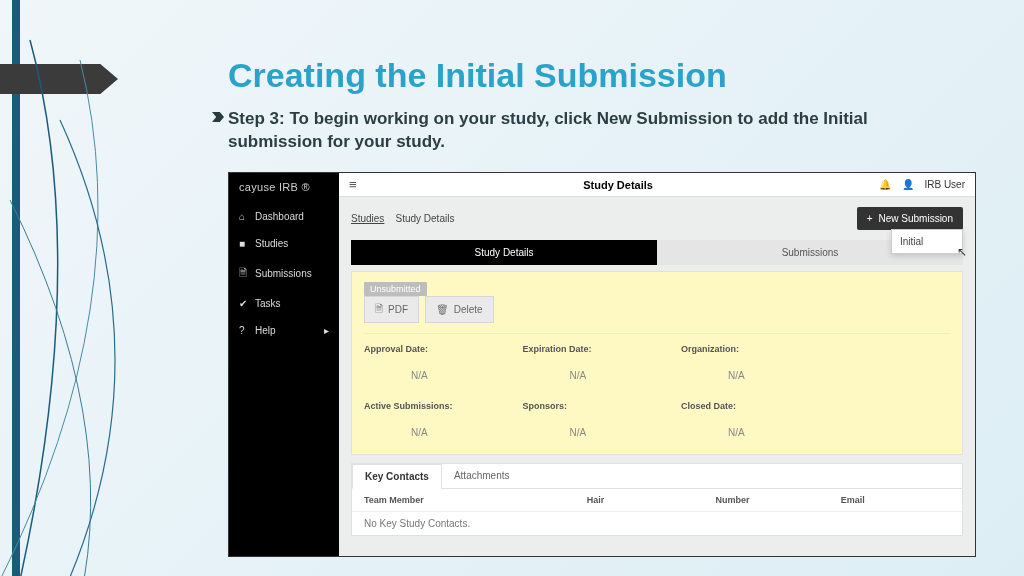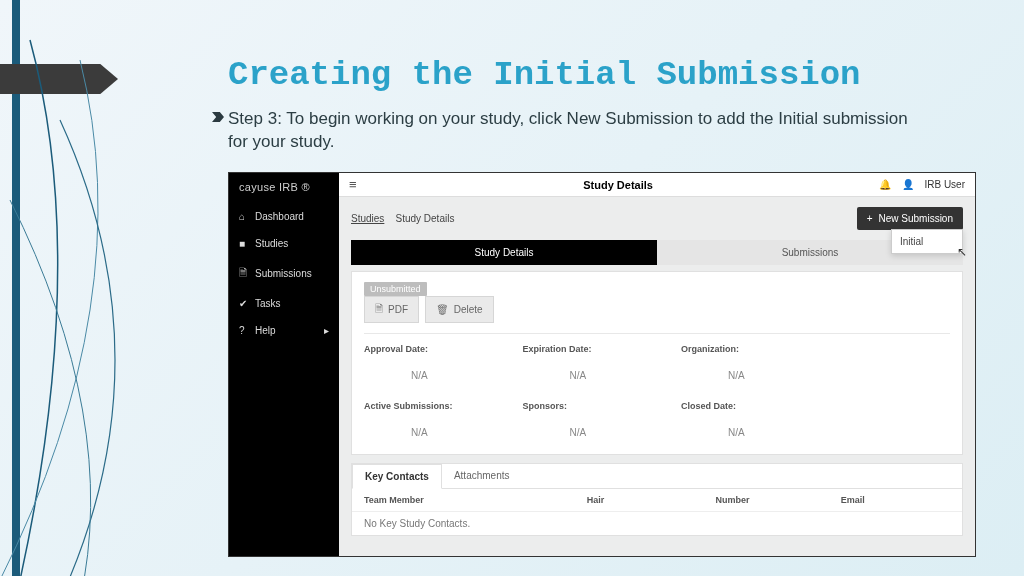--- a/index.html
+++ b/index.html
@@ -13,25 +13,25 @@
   .vbar { position:absolute; left:12px; top:0; width:8px; height:576px; background:#1b5b7a; }
   .marker {
     position:absolute; left:0; top:64px; width:118px; height:30px;
     background:#3b3b3b;
     clip-path: polygon(0 0, 85% 0, 100% 50%, 85% 100%, 0 100%);
   }
   .deco-lines { position:absolute; left:0; top:0; width:260px; height:576px; pointer-events:none; }
   .title {
     position:absolute; left:228px; top:56px;
     font-size:34px; font-weight:700; color:#2ba2c9;
-    font-family: Liberation Mono, monospace;
+    font-family: Liberation Sans, sans-serif;
   }
   .step {
     position:absolute; left:228px; top:108px; width:700px;
-    font-size:17px; font-weight:400; color:#2c3e44; line-height:1.35;
+    font-size:17px; font-weight:700; color:#2c3e44; line-height:1.35;
   }
   .bullet { position:absolute; left:212px; top:112px; width:12px; height:10px; background:#2b3a40;
     clip-path: polygon(0 0, 65% 0, 100% 50%, 65% 100%, 0 100%, 35% 50%); }
   .app {
     position:absolute; left:228px; top:172px; width:748px; height:385px;
     border:1px solid #333; background:#fff; overflow:hidden; font-size:10px;
   }
   .sidebar { position:absolute; left:0; top:0; width:110px; height:100%; background:#000; color:#cfcfcf; padding:8px 10px; }
   .brand { font-size:11px; margin-bottom:10px; letter-spacing:.3px; }
   .nav-item { display:flex; align-items:center; gap:6px; padding:8px 0; font-size:10px; cursor:pointer; color:#dcdcdc; }
@@ -43,21 +43,21 @@
   .top-right { display:flex; gap:10px; align-items:center; font-size:10px; color:#333; }
   .crumbs { display:flex; align-items:center; justify-content:space-between; padding:10px 12px;gap:44px; }
   .crumb-left { font-size:10px; color:#444; }
   .crumb-left .link { text-decoration:underline; }
   .btn-new { background:#333; color:#fff; padding:6px 10px; font-size:10px; border-radius:2px; cursor:pointer; display:flex; gap:6px; align-items:center; }
   .dropdown { position:absolute; right:12px; top:56px; width:72px; background:#fff; border:1px solid #ccc; padding:6px 8px; font-size:10px; color:#444; box-shadow:0 2px 6px rgba(0,0,0,.15); }
   .cursor-icon { position:absolute; right:8px; top:72px; font-size:12px; color:#333; }
   .tabs { display:flex; margin:0 12px; background:#e5e5e5; }
   .tab { flex:1; text-align:center; padding:7px 0; font-size:10px; cursor:pointer; background:#e5e5e5; color:#555; }
   .tab.active { background:#000; color:#fff; }
-  .panel { margin:6px 12px 0 12px; background:#ffffff; border:1px solid #e0e0e0; padding:10px 12px 4px 12px; }
+  .panel { margin:6px 12px 0 12px; background:#fef9c3; border:1px solid #e0e0e0; padding:10px 12px 4px 12px; }
   .badge { background:#bdbdbd; color:#fff; font-size:9px; padding:2px 6px; display:inline-block; border-radius:1px; }
   .study-line { display:flex; align-items:baseline; gap:14px; margin:10px 0 8px 0; }
   .sid { font-weight:700; font-size:12px; color:#333; }
   .stitle { font-size:10px; color:#666; }
   .actions { display:flex; gap:6px; margin-bottom:10px; }
   .mini-btn { background:#eaeaea; border:1px solid #d6d6d6; color:#666; padding:4px 10px; font-size:10px; cursor:pointer; display:flex; gap:5px; align-items:center; }
   .meta { display:flex; gap:12px; border-top:1px solid #e8e8e8; padding:10px 0 4px 0; flex-wrap:wrap; }
   .meta-col { width:25%; padding:0 0 8px 0; }
   .mlabel { font-size:9px; font-weight:700; color:#555; }
   .mval { font-size:10px; color:#888; margin-top:16px;padding-left:47px; }

